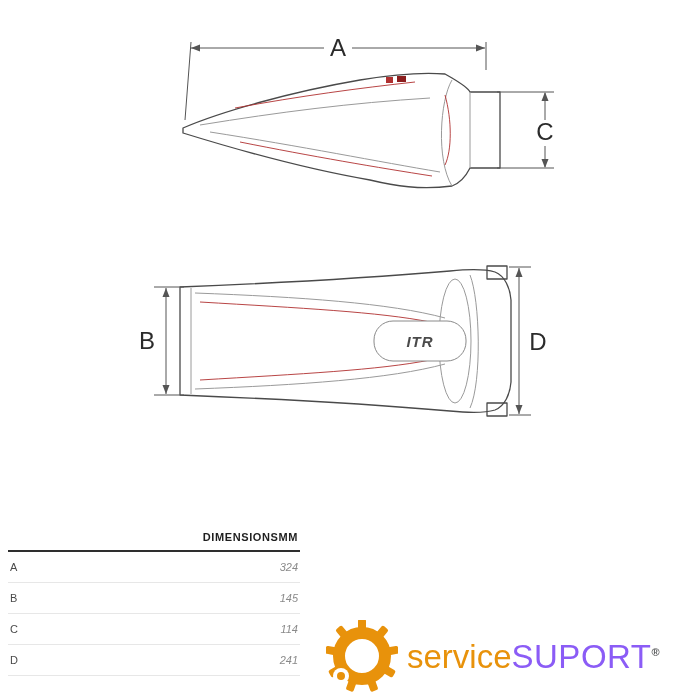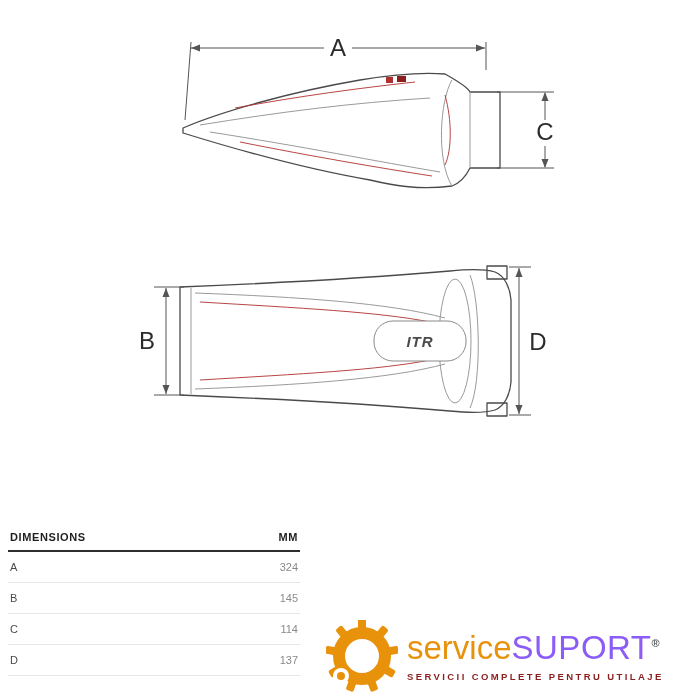--- a/index.html
+++ b/index.html
@@ -7,29 +7,29 @@
     position:relative;width:700px;height:700px;background:#ffffff;overflow:hidden;
     font-family:"Liberation Sans",sans-serif;
   }
   .drawing{position:absolute;left:0;top:0;}
   
   .dims-table{
     position:absolute;left:8px;top:524px;width:292px;
     font-size:11px;
   }
   .t-head{
-    display:flex;justify-content:space-between;align-items:center;
+    display:flex;justify-content:flex-end;align-items:center;
     padding:7px 2px;font-weight:bold;color:#1f1f1f;letter-spacing:.6px;
     border-bottom:2px solid #2e2e2e;
   }
   .t-row{
     display:flex;justify-content:space-between;align-items:center;
     padding:9px 2px;border-bottom:1px solid #e7e7e7;color:#4a4a4a;
   }
-  .t-row .val{color:#8a8a8a;}
+  .t-row .val{color:#8a8a8a;font-style:italic;}
   
   .logo{
     position:absolute;left:326px;top:620px;display:flex;align-items:center;gap:9px;
   }
   .logo-text{display:flex;flex-direction:column;}
   .logo-line{font-size:33px;line-height:1;white-space:nowrap;}
   .lg-service{color:#E8920B;font-weight:500;margin-top:36px;}
   .lg-suport{color:#8b5cf6;font-weight:normal;letter-spacing:.5px;}
   .lg-reg{color:#58595B;font-size:11px;vertical-align:super;font-weight:bold;}
   .lg-tagline{
@@ -134,21 +134,21 @@
     <div class="t-row">
       <span class="lbl">B</span>
       <span class="val">145</span>
     </div>
     <div class="t-row">
       <span class="lbl">C</span>
       <span class="val">114</span>
     </div>
     <div class="t-row">
       <span class="lbl">D</span>
-      <span class="val">137</span>
+      <span class="val">241</span>
     </div>
   </div>
 
   <div class="logo">
     <svg width="72" height="72" viewBox="0 0 72 72">
       <g fill="#E8920B">
         <rect x="32" y="-1" width="8" height="13" rx="2"></rect>
         <rect x="32" y="-1" width="8" height="13" rx="2" transform="rotate(40 36 36)"></rect>
         <rect x="32" y="-1" width="8" height="13" rx="2" transform="rotate(80 36 36)"></rect>
         <rect x="32" y="-1" width="8" height="13" rx="2" transform="rotate(120 36 36)"></rect>
@@ -159,17 +159,16 @@
         <rect x="32" y="-1" width="8" height="13" rx="2" transform="rotate(320 36 36)"></rect>
       </g>
       <circle cx="36" cy="36" r="23" fill="none" stroke="#E8920B" stroke-width="12"></circle>
       <circle cx="15" cy="56" r="8" fill="#ffffff"></circle>
       <circle cx="15" cy="56" r="4" fill="#E8920B"></circle>
     </svg>
     <div class="logo-text">
       <div class="logo-line">
         <span class="lg-service">service</span><span class="lg-suport">SUPORT</span><span class="lg-reg">®</span>
       </div>
-      <div class="lg-tagline">SERVICII COMPLETE PENTRU UTILAJE</div>
     </div>
   </div>
 
 </div>
 
 </body></html>

